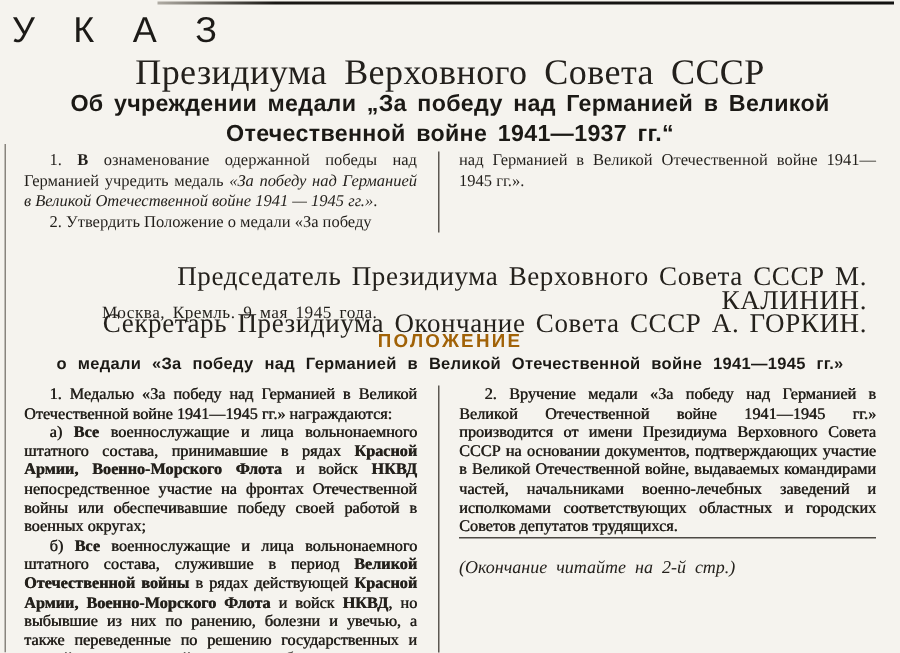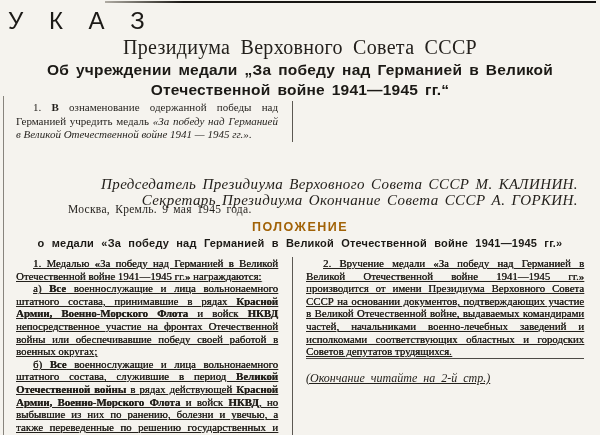--- a/index.html
+++ b/index.html
@@ -28,21 +28,21 @@
     position: absolute; top: 7px; left: 0; width: 100%;
     text-align: left;
     font-family: "Liberation Sans", sans-serif;
     font-size: 24px; letter-spacing: 8px; word-spacing: 3px;
     padding-left: 8px; box-sizing: border-box;
     color: #1c1a17;
   }
   .presidium {
     position: absolute; top: 36px; left: 0; width: 100%;
     text-align: center;
-    font-size: 20px; word-spacing: 5px; letter-spacing: 0.3px;
+    font-size: 24px; word-spacing: 5px; letter-spacing: 0.3px;
     color: #23201c;
   }
   .decree-heading {
     position: absolute; top: 60px; left: 40px; width: 520px;
     text-align: center;
     font-family: "Liberation Sans", sans-serif;
     font-weight: 700; font-size: 15.5px; line-height: 19.5px;
     letter-spacing: 0.2px; word-spacing: 2.5px;
     color: #1b1915;
   }
@@ -58,29 +58,28 @@
   .col-r { flex: 1; padding-left: 13px; }
   .cols p {
     margin: 0; text-align: justify;
     font-size: 11px; line-height: 13.6px;
   }
   .cols p.indent { text-indent: 17px; }
   .statute-cols p {
     font-size: 10.8px; line-height: 12.6px;
     text-shadow: 0.35px 0 0 currentColor; 
     color: #24211c;
-    text-decoration: underline;
   }
   .statute-cols .gap-above { margin-top: 6px; }
 
   
   .signatures {
     position: absolute; top: 177px; right: 22px; left: 60px;
     text-align: right;
-    font-style: italic; font-size: 15px; line-height: 15.5px;
+    font-size: 18px; line-height: 15.5px;
     letter-spacing: 0.4px; word-spacing: 2px;
     color: #24211c;
   }
   .dateline {
     position: absolute; top: 203px; left: 24px;
     font-size: 11.5px; letter-spacing: 0.3px; word-spacing: 2px; margin-left: 44px;
   }
 
   
   .statute-title {
@@ -114,27 +113,29 @@
 </head>
 <body>
 
 <div class="page">
 
   <div class="top-rule"></div>
   <div class="left-edge-rule"></div>
 
   <div class="ukaz">У К А З</div>
   <div class="presidium">Президиума Верховного Совета СССР</div>
-  <div class="decree-heading">Об учреждении медали „За победу над Германией в Великой Отечественной войне 1941—1945 гг.“</div>
+  <div class="decree-heading">Об учреждении медали „За победу над Германией в Великой Отечественной войне 1941—1937 гг.“</div>
 
   <div class="cols decree-cols">
     <div class="col-l">
       <p class="indent"><span>1. </span><span style="font-weight: 700;">В</span><span> ознаменование одержанной победы над Германией учредить медаль </span><span style="font-style: italic;">«За победу над Германией в Великой Отечественной войне 1941 — 1945 гг.»</span><span>.</span></p>
+      <p class="indent"><span>2. Утвердить Положение о медали «За победу</span></p>
     </div>
     <div class="col-r">
+      <p><span>над Германией в Великой Отечественной войне 1941—1945 гг.».</span></p>
     </div>
   </div>
 
   <div class="signatures">
     <div>Председатель Президиума Верховного Совета СССР М. КАЛИНИН.</div>
     <div>Секретарь Президиума Окончание Совета СССР А. ГОРКИН.</div>
   </div>
   <div class="dateline">Москва, Кремль. 9 мая 1945 года.</div>
 
   <div class="statute-title">ПОЛОЖЕНИЕ</div>

